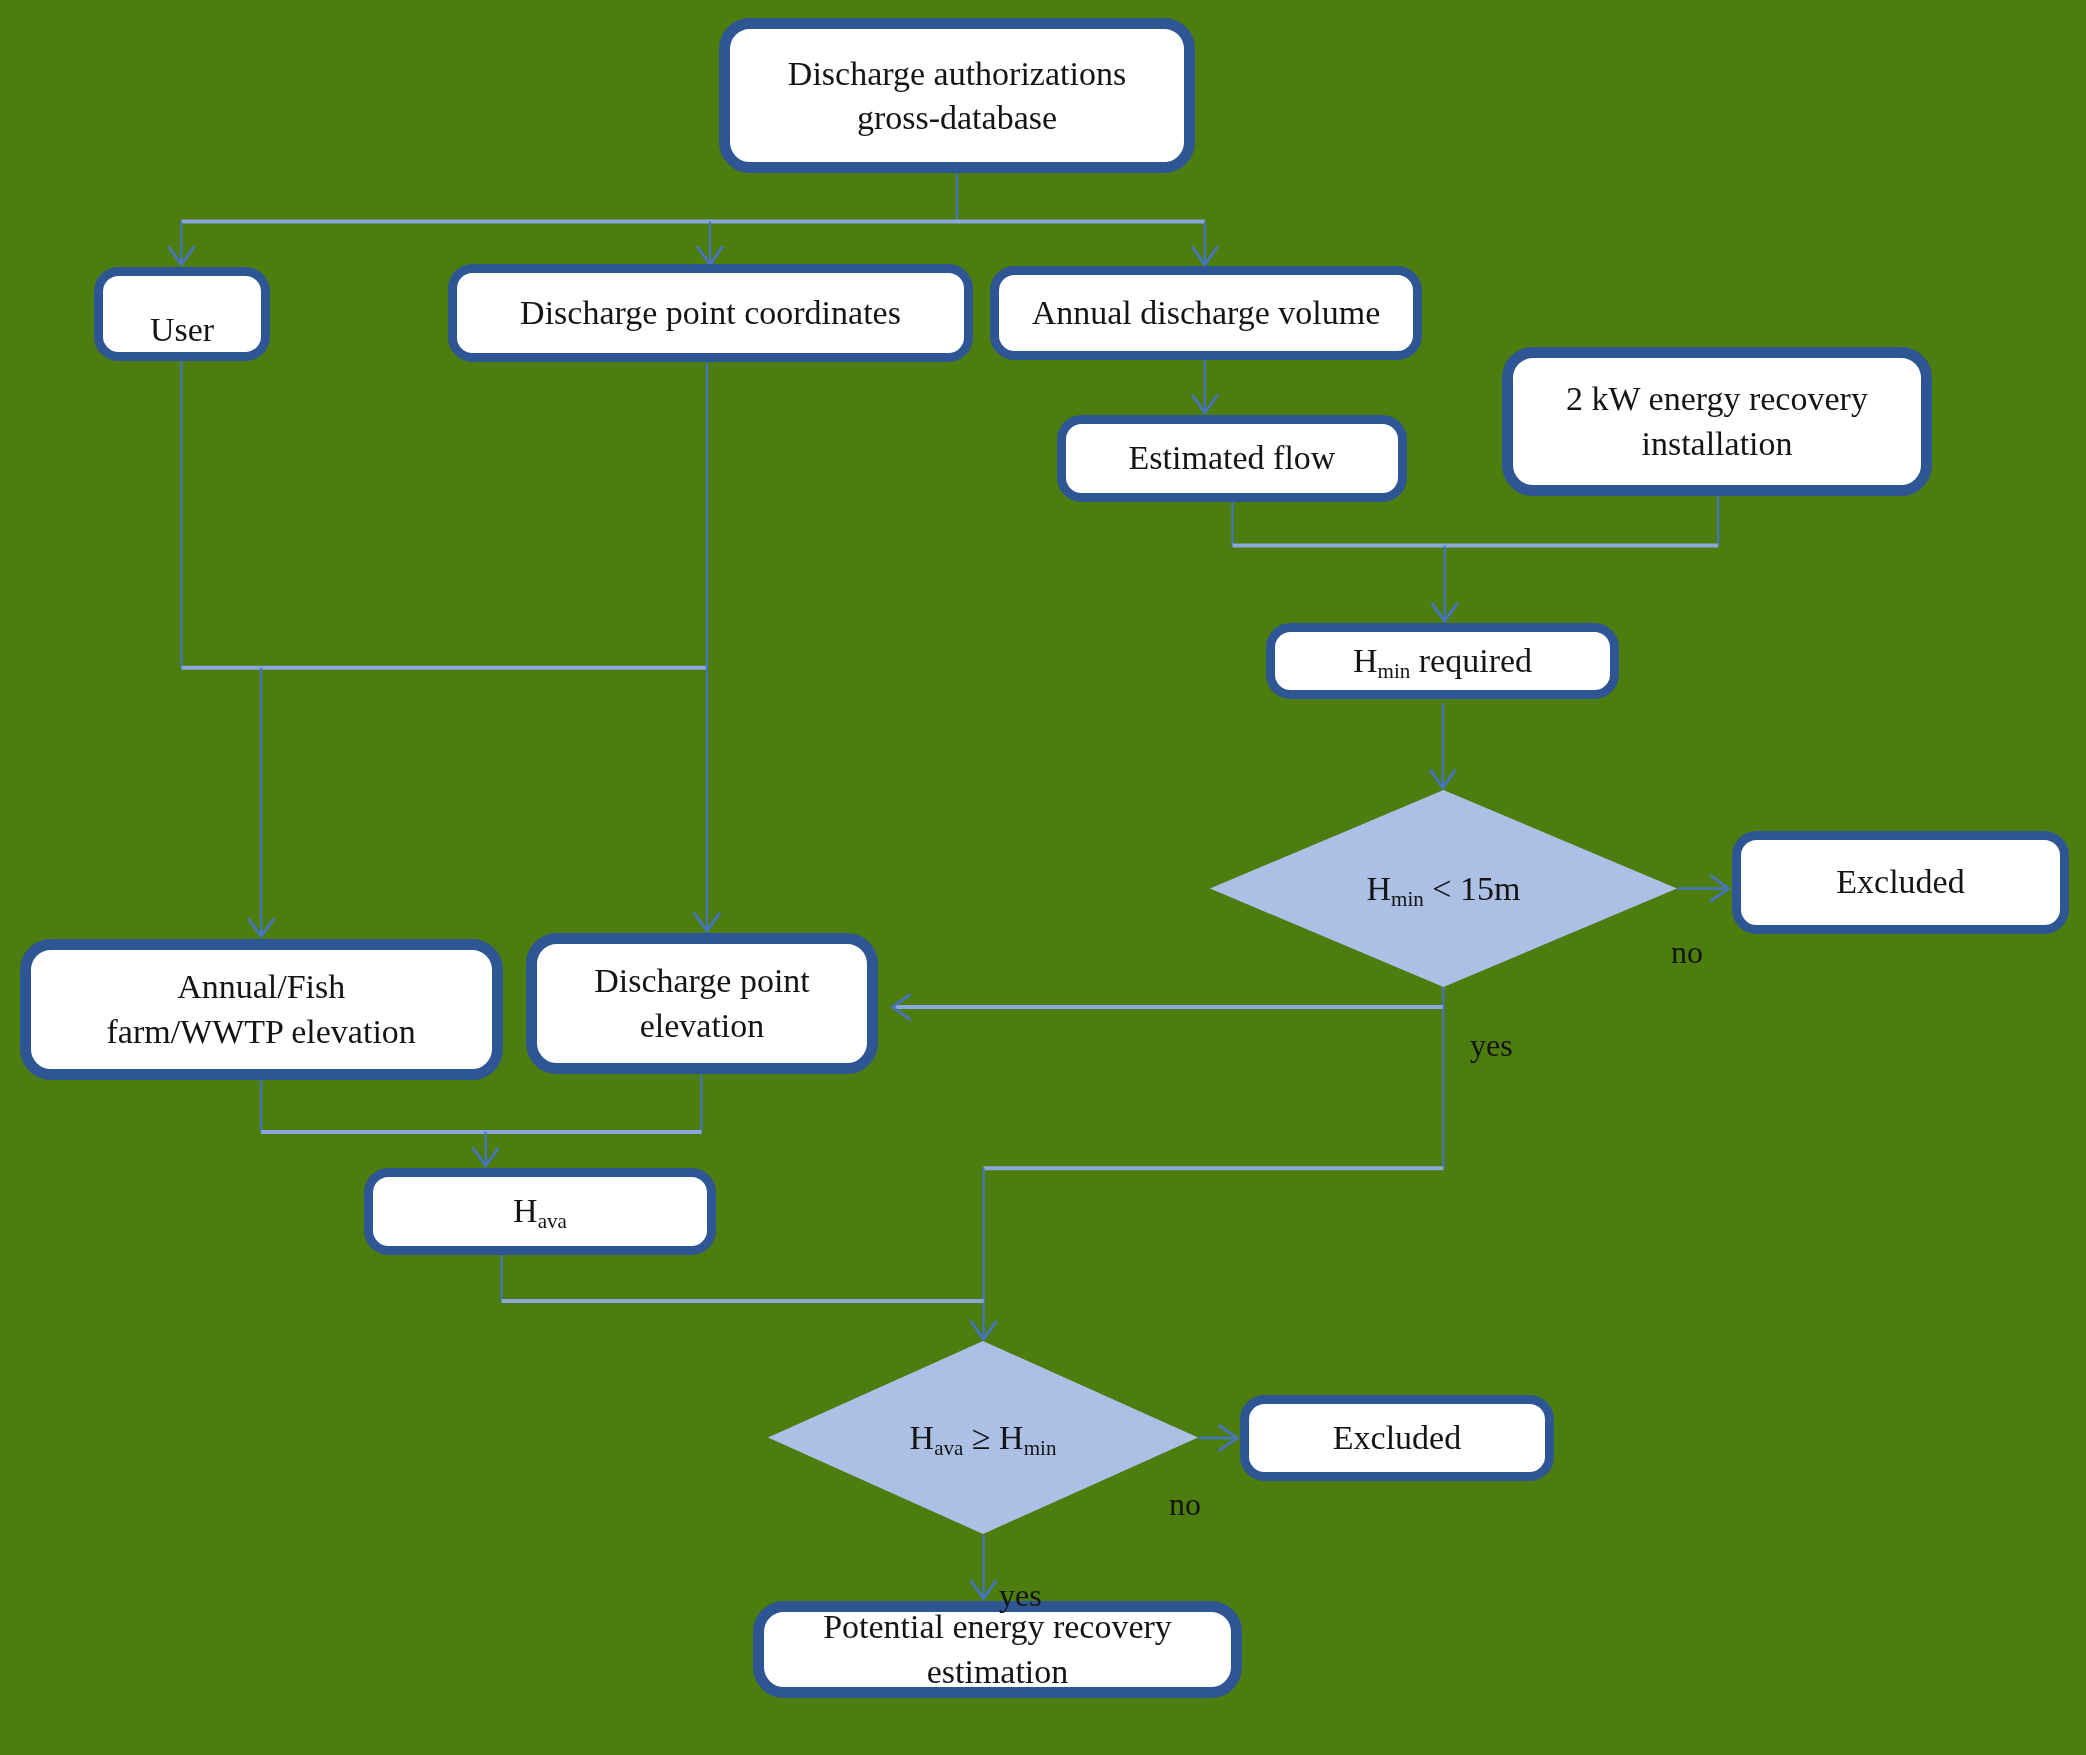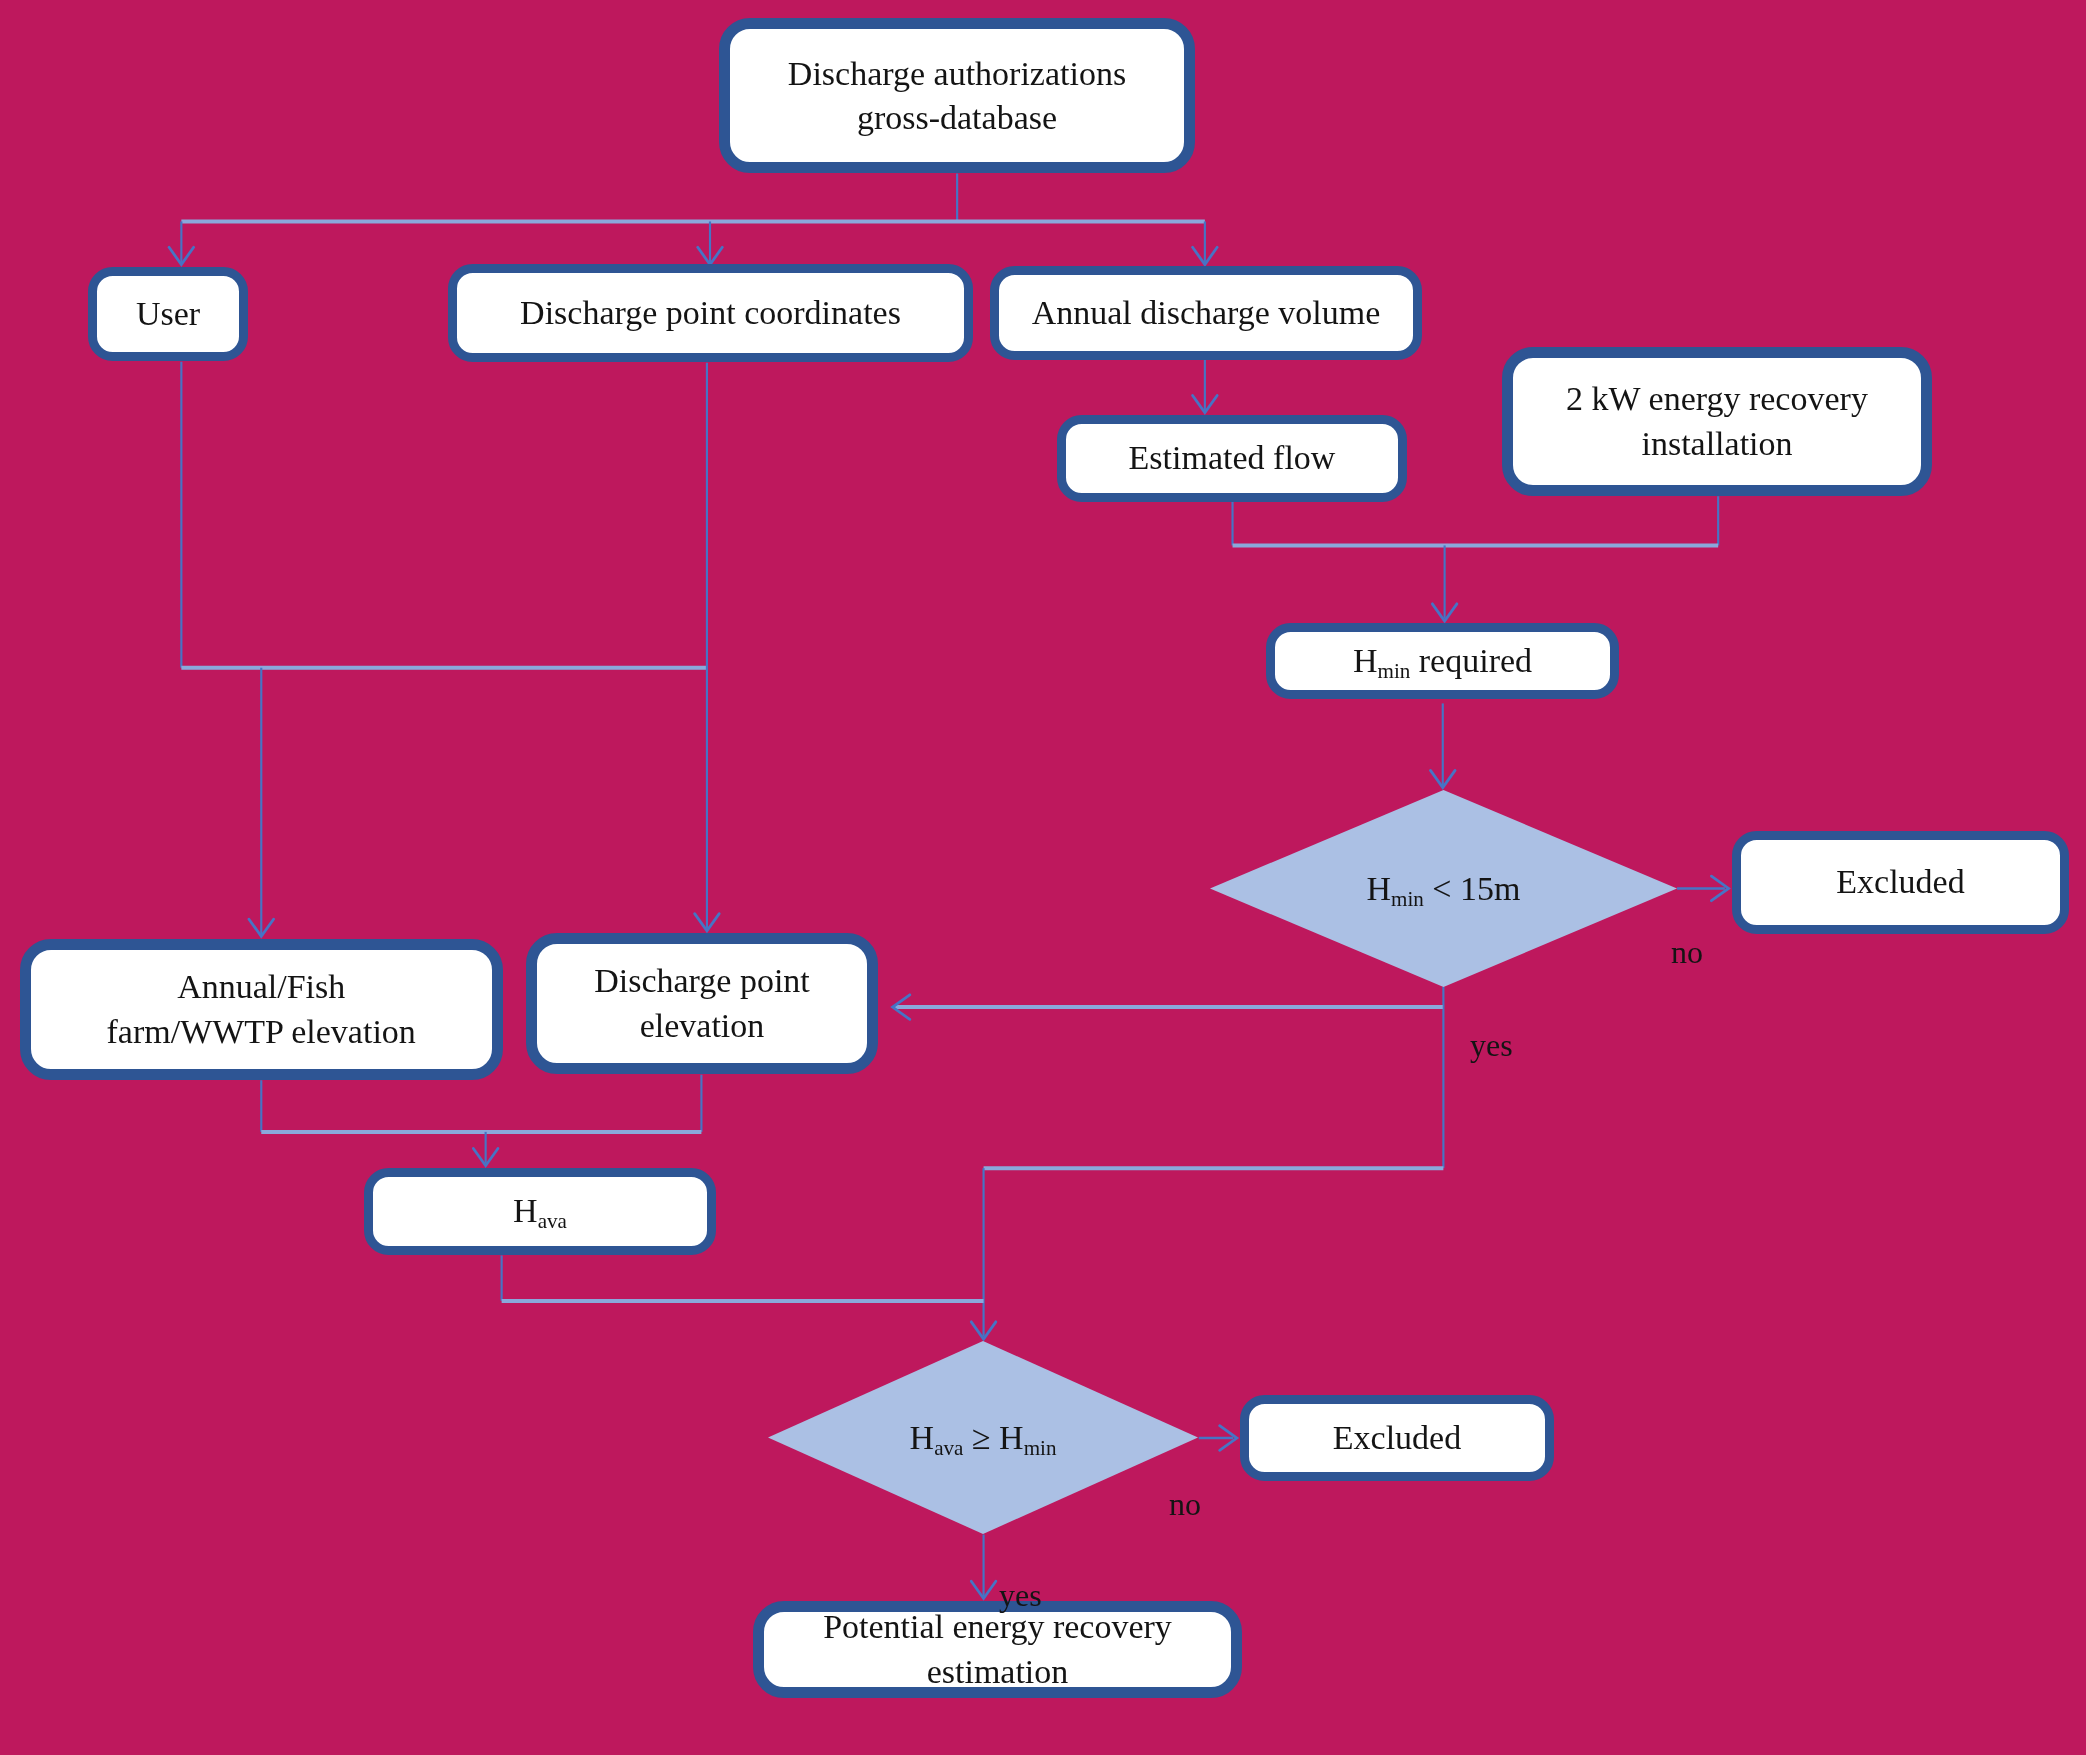--- a/index.html
+++ b/index.html
@@ -7,21 +7,21 @@
     padding: 0;
     background: #ffffff;
     width: 2087px;
     height: 1756px;
     font-family: "Liberation Serif", "DejaVu Serif", serif;
   }
   #canvas {
     position: relative;
     width: 2087px;
     height: 1756px;
-    background: #be185d;
+    background: #4d7c0f;
     overflow: hidden;
   }
   #wires {
     position: absolute;
     left: 0; top: 0;
     width: 2087px;
     height: 1756px;
   }
   #wires .v  { stroke: var(--connector); stroke-width: 3.5px; fill: none; }
   #wires .vd { stroke: var(--connector); stroke-width: 4px;   fill: none; }
@@ -129,21 +129,21 @@
       <path class="ah" d="M1984 2319 L2012 2339 L1984 2359"></path>
       <path class="ah" d="M1580 2572 L1600 2600 L1620 2572"></path>
     </g>
   </svg>
 
   <div class="node" style="left:719px; top:18.4px; width:476px; height:155px;">
     <div>Discharge authorizations</div>
     <div>gross-database</div>
   </div>
 
-  <div class="node small" style="left:88px; top:267px; width:160px; height:94px;">
+  <div class="node small" style="left:94px; top:267px; width:176px; height:94px;justify-content:flex-end;">
     <div>User</div>
   </div>
 
   <div class="node small" style="left:448px; top:264px; width:525px; height:98px;">
     <div>Discharge point coordinates</div>
   </div>
 
   <div class="node small" style="left:990px; top:266px; width:432px; height:94px;">
     <div>Annual discharge volume</div>
   </div>

